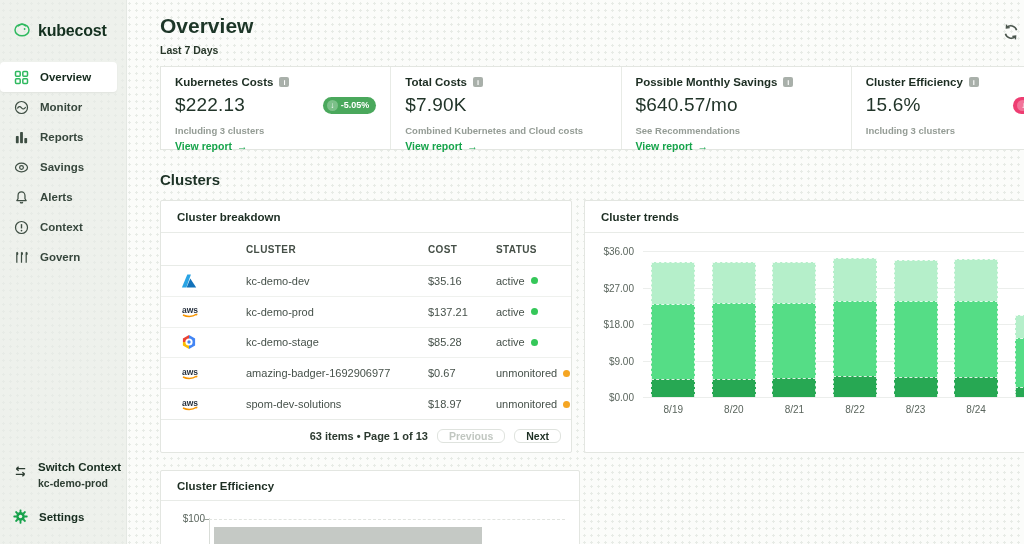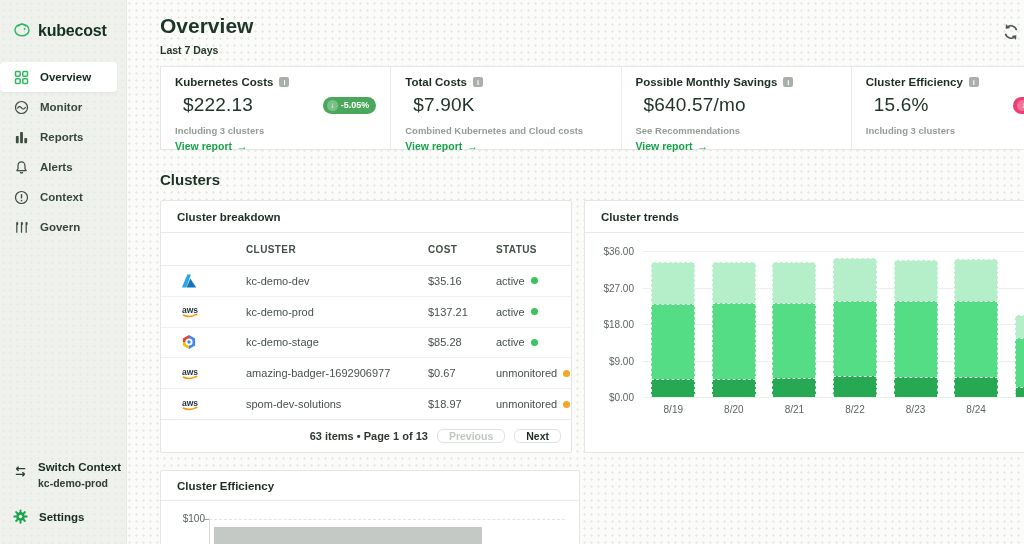--- a/index.html
+++ b/index.html
@@ -45,21 +45,21 @@
   
   .stat-cards { display:flex; margin-top:10px; background:#fff; border:1px solid #e3e6e1; height:84px; }
   .stat-card { flex:1; padding:9px 14px 0 14px; border-right:1px solid #e8ebe6; }
   .stat-card:last-child { border-right:none; }
   .stat-title-row { display:flex; align-items:center; gap:6px; font-size:11.5px;
     font-weight:bold; color:#1c2d22; }
   .info-icon { width:10px; height:10px; background:#a9b0aa; border-radius:2px; color:#fff;
     font-size:7.5px; font-weight:bold; display:inline-flex; align-items:center;
     justify-content:center; cursor:pointer; font-style:normal; }
   .stat-value-row { display:flex; align-items:center; justify-content:space-between; margin-top:6px; }
-  .stat-value { font-size:19px; font-weight:500; color:#22352a; letter-spacing:0.2px;margin-left:8px; }
+  .stat-value { font-size:19px; font-weight:500; color:#22352a; letter-spacing:0.2px; }
   .stat-badge { border-radius:10px; color:#fff; font-size:9px; font-weight:bold;
     padding:3px 7px 3px 4px; display:flex; align-items:center; gap:3px; }
   .stat-badge .arr { width:11px; height:11px; border-radius:50%; background:rgba(255,255,255,0.28);
     display:flex; align-items:center; justify-content:center; font-size:8px; }
   .stat-sub { font-size:9.5px; color:#949c95; margin-top:9px;font-weight:bold; }
   .stat-link { font-size:10.5px; font-weight:bold; color:#16a44b; margin-top:3px;
     display:inline-flex; gap:5px; cursor:pointer;align-items:center; }
 
   
   .clusters-heading { font-size:15px; font-weight:600; color:#1d3226; margin:21px 0 0 0; }
@@ -149,20 +149,29 @@
         </div>
         <div class="nav-item">
           <span class="ico">
             <svg width="15" height="15" viewBox="0 0 16 16" fill="currentColor">
               <rect x="2" y="6.5" width="3" height="7.5" rx="0.8"></rect>
               <rect x="6.5" y="2" width="3" height="12" rx="0.8"></rect>
               <rect x="11" y="8.5" width="3" height="5.5" rx="0.8"></rect>
             </svg>
           </span>
           <span>Reports</span>
+        </div>
+        <div class="nav-item">
+          <span class="ico">
+            <svg width="15" height="15" viewBox="0 0 16 16" fill="none" stroke="currentColor" stroke-width="1.3">
+              <ellipse cx="8" cy="8" rx="6.4" ry="4.7"></ellipse>
+              <circle cx="8" cy="8" r="2"></circle>
+            </svg>
+          </span>
+          <span>Savings</span>
         </div>
         <div class="nav-item">
           <span class="ico">
             <svg width="15" height="15" viewBox="0 0 16 16" fill="none" stroke="currentColor" stroke-width="1.3" stroke-linejoin="round">
               <path d="M8 2 C5.7 2 4.3 3.9 4.3 6.2 L4.3 9.3 L3 11.3 L13 11.3 L11.7 9.3 L11.7 6.2 C11.7 3.9 10.3 2 8 2 Z"></path>
               <path d="M6.5 13 Q8 14.4 9.5 13"></path>
             </svg>
           </span>
           <span>Alerts</span>
         </div>

